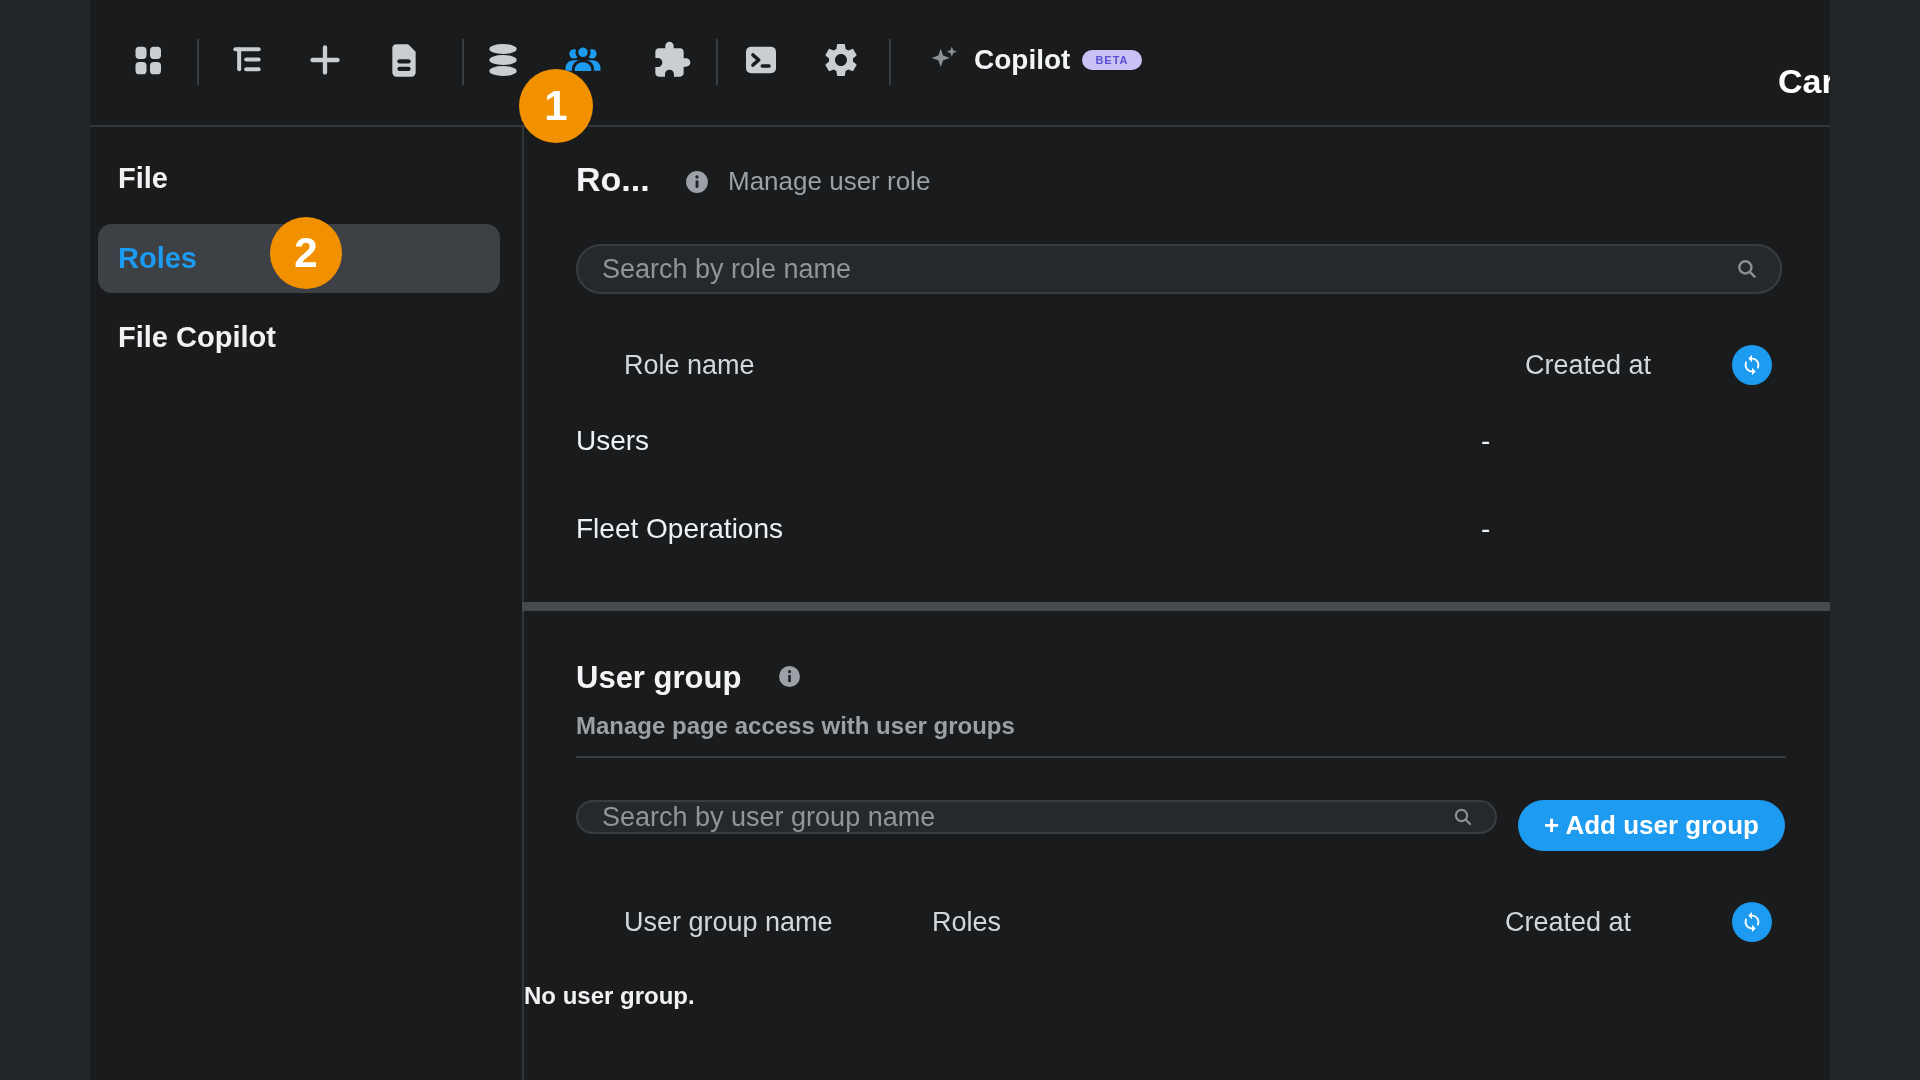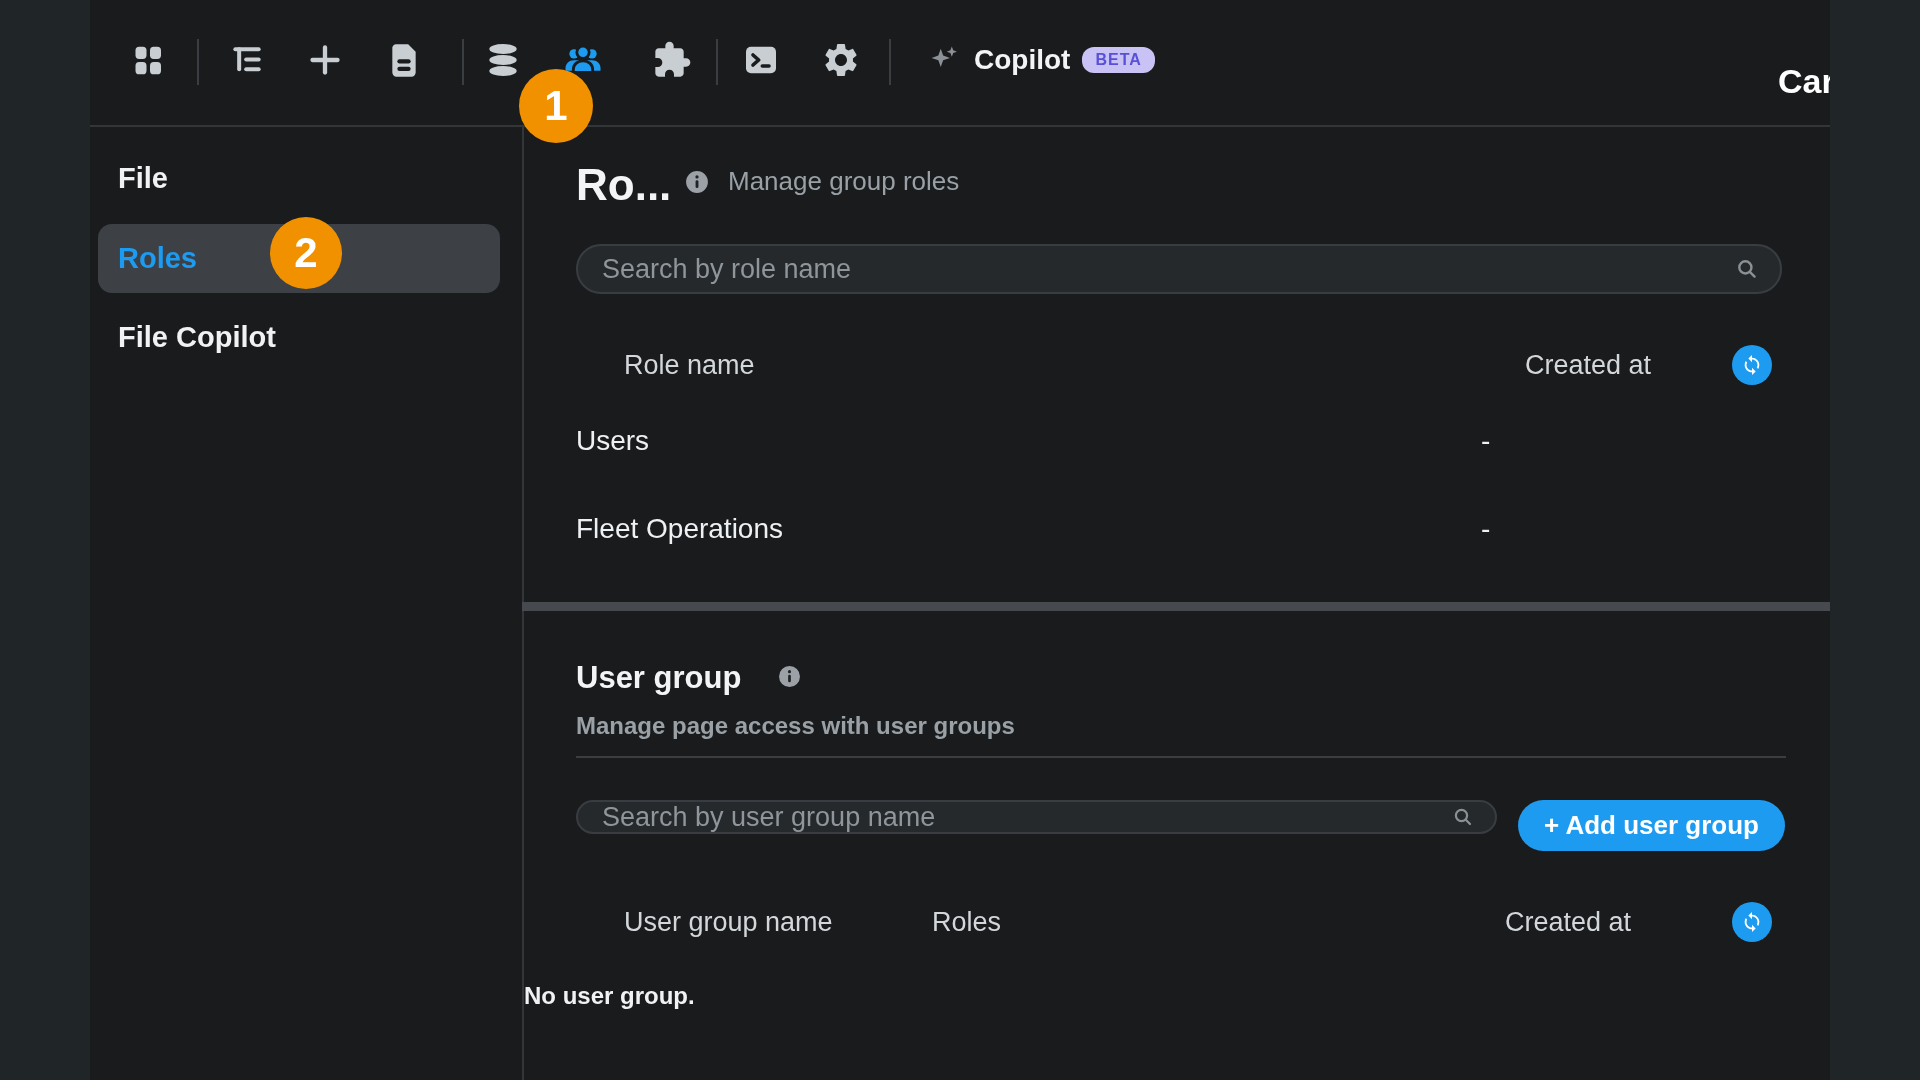--- a/index.html
+++ b/index.html
@@ -14,21 +14,21 @@
   
   .toolbar { position:absolute; left:0; top:0; width:100%; height:127px;
              border-bottom:2px solid #323639; }
   .tbtn { position:absolute; top:36px; width:48px; height:48px; border:none; background:transparent;
           display:flex; align-items:center; justify-content:center; cursor:pointer; }
   .tbtn svg { width:40px; height:40px; }
   .tbdiv { position:absolute; top:39px; width:2px; height:46px; background:#3a3e42; }
   .copilot { position:absolute; left:838px; top:36px; height:48px; display:flex;
              align-items:center; gap:12px; background:transparent; border:none; cursor:pointer; }
   .copilot .cp-label { color:#f2f4f6; font-size:28px; font-weight:700; }
-  .beta { background:#c9c2f4; color:#5a50d8; font-size:16px; font-weight:700;
+  .beta { background:#c9c2f4; color:#5a50d8; font-size:11px; font-weight:700;
           letter-spacing:1px; padding:4px 13px; border-radius:12px; }
   .appname { position:absolute; left:1688px; top:0; height:163px; display:flex; align-items:center;
              color:#ffffff; font-size:34px; font-weight:700; white-space:nowrap; }
 
   
   .sidebar { position:absolute; left:0; top:129px; width:432px; bottom:0; }
   .navitem { position:absolute; left:8px; width:402px; height:69px; border-radius:14px;
              display:flex; align-items:center; padding-left:20px; cursor:pointer;
              color:#f0f2f4; font-size:29px; font-weight:700; background:transparent; border:none; }
   .navitem.active { background:#3d4145; color:#1d9bf0; }
@@ -185,27 +185,27 @@
         <span>Roles</span>
       </button>
       <button class="navitem" style="top:174px">
         <span>File Copilot</span>
       </button>
     </nav>
     <div class="vdiv"></div>
 
     <main class="main">
 
-      <div class="abs sec-title" style="left:52px; top:31px; font-size:44px;">Ro...</div>
+      <div class="abs sec-title" style="left:52px; top:31px; font-size:34px;">Ro...</div>
       <svg class="abs infoicon" style="left:161px; top:41px;" width="24" height="24" viewBox="0 0 22 22">
         <circle cx="11" cy="11" r="10" fill="#9ba1a7"></circle>
         <circle cx="11" cy="6.4" r="1.5" fill="#202326"></circle>
         <rect x="9.7" y="9.3" width="2.6" height="7.3" rx="1.3" fill="#202326"></rect>
       </svg>
-      <div class="abs sub" style="left:204px; top:37px;">Manage group roles</div>
+      <div class="abs sub" style="left:204px; top:37px;">Manage user role</div>
 
       <div class="field" style="left:52px; top:115px; width:1206px; height:50px;">
         <input type="text" placeholder="Search by role name" style="">
         <svg class="mag" width="26" height="26" viewBox="0 0 24 24">
           <circle cx="10.5" cy="10.5" r="5.6" stroke="#8a9196" stroke-width="2.2" fill="none"></circle>
           <path d="M14.8 14.8l4.2 4.2" stroke="#8a9196" stroke-width="2.2" stroke-linecap="round"></path>
         </svg>
       </div>
 
       <div class="abs hdr" style="left:52px; top:221px;">Role name</div>

